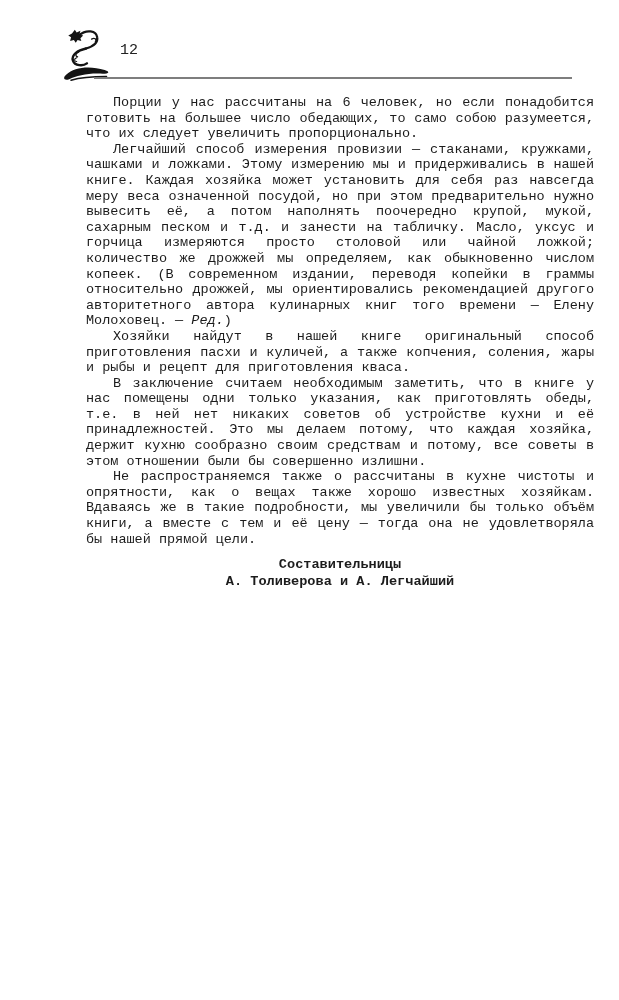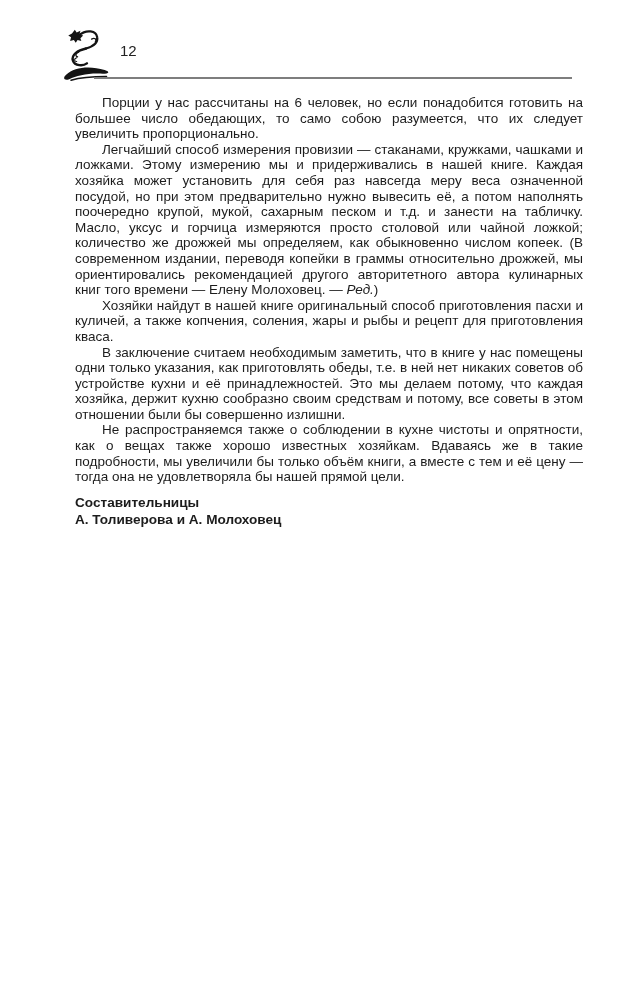--- a/index.html
+++ b/index.html
@@ -6,21 +6,21 @@
     margin: 0;
     padding: 0;
     background: #ffffff;
   }
   .page {
     position: relative;
     width: 619px;
     height: 1000px;
     background: #ffffff;
     overflow: hidden;
-    font-family: Liberation Sans, sans-serif;
+    font-family: Liberation Mono, monospace;
     color: #1c1c1c;
   }
   .ornament {
     position: absolute;
     left: 58px;
     top: 26px;
     width: 56px;
     height: 58px;
   }
   .page-number {
@@ -33,35 +33,35 @@
   .header-rule {
     position: absolute;
     left: 94px;
     top: 77px;
     width: 478px;
     height: 2px;
     background: #7e7e7e;
   }
   .body-text {
     position: absolute;
-    left: 75px;
+    left: 86px;
     top: 95px;
     width: 508px;
     font-size: 13.5px;
     line-height: 15.6px;
     text-align: justify;
   }
   .body-text p {
     margin: 0;
     padding: 0;
     text-indent: 27px;
   }
   .signature {
     margin-top: 9px;
-    text-align: left;
+    text-align: center;
     font-weight: bold;
     font-size: 13.6px;
     line-height: 17px;
     text-indent: 0;
   }
   .signature div { text-indent: 0; }
   i.ed-note { font-style: italic; }
 </style>
 </head>
 <body>
@@ -81,21 +81,21 @@
 
   <div class="page-number">12</div>
 
   <div class="header-rule"></div>
 
   <div class="body-text">
     <p>Порции у нас рассчитаны на 6 человек, но если понадобится готовить на большее число обедающих, то само собою разумеется, что их следует увеличить пропорционально.</p>
     <p><span>Легчайший способ измерения провизии — стаканами, кружками, чашками и ложками. Этому измерению мы и придерживались в нашей книге. Каждая хозяйка может установить для себя раз навсегда меру веса означенной посудой, но при этом предварительно нужно вывесить её, а потом наполнять поочередно крупой, мукой, сахарным песком и т.д. и занести на табличку. Масло, уксус и горчица измеряются просто столовой или чайной ложкой; количество же дрожжей мы определяем, как обыкновенно числом копеек. (В современном издании, переводя копейки в граммы относительно дрожжей, мы ориентировались рекомендацией другого авторитетного автора кулинарных книг того времени — Елену Молоховец. — </span><i class="ed-note">Ред.</i><span>)</span></p>
     <p>Хозяйки найдут в нашей книге оригинальный способ приготовления пасхи и куличей, а также копчения, соления, жары и рыбы и рецепт для приготовления кваса.</p>
     <p>В заключение считаем необходимым заметить, что в книге у нас помещены одни только указания, как приготовлять обеды, т.е. в ней нет никаких советов об устройстве кухни и её принадлежностей. Это мы делаем потому, что каждая хозяйка, держит кухню сообразно своим средствам и потому, все советы в этом отношении были бы совершенно излишни.</p>
-    <p>Не распространяемся также о соблюдении в кухне чистоты и опрятности, как о вещах также хорошо известных хозяйкам. Вдаваясь же в такие подробности, мы увеличили бы только объём книги, а вместе с тем и её цену — тогда она не удовлетворяла бы нашей прямой цели.</p>
+    <p>Не распространяемся также о рассчитаны в кухне чистоты и опрятности, как о вещах также хорошо известных хозяйкам. Вдаваясь же в такие подробности, мы увеличили бы только объём книги, а вместе с тем и её цену — тогда она не удовлетворяла бы нашей прямой цели.</p>
 
     <div class="signature">
       <div>Составительницы</div>
-      <div>А. Толиверова и А. Молоховец</div>
+      <div>А. Толиверова и А. Легчайший</div>
     </div>
   </div>
 
 </div>
 
 </body></html>

